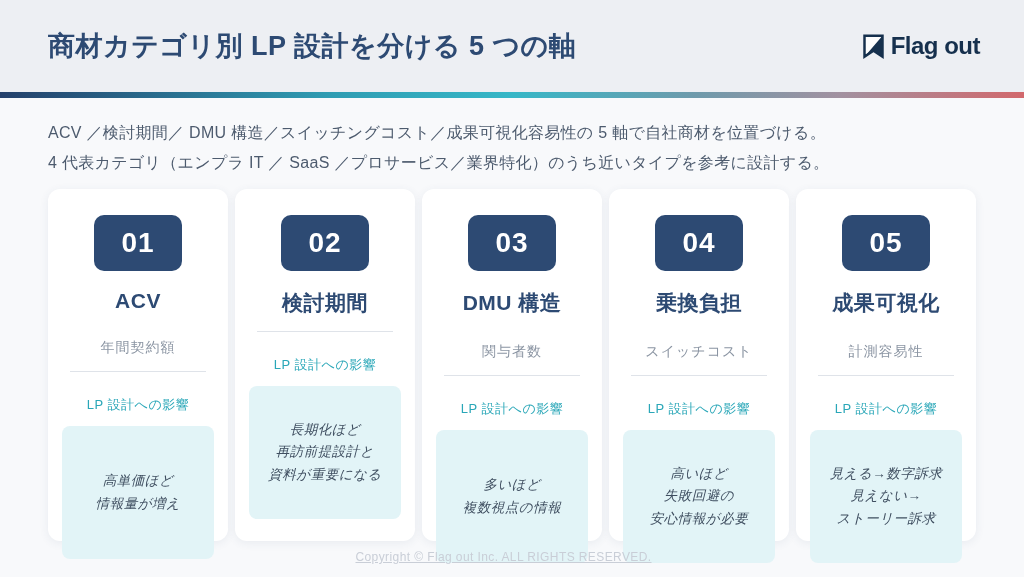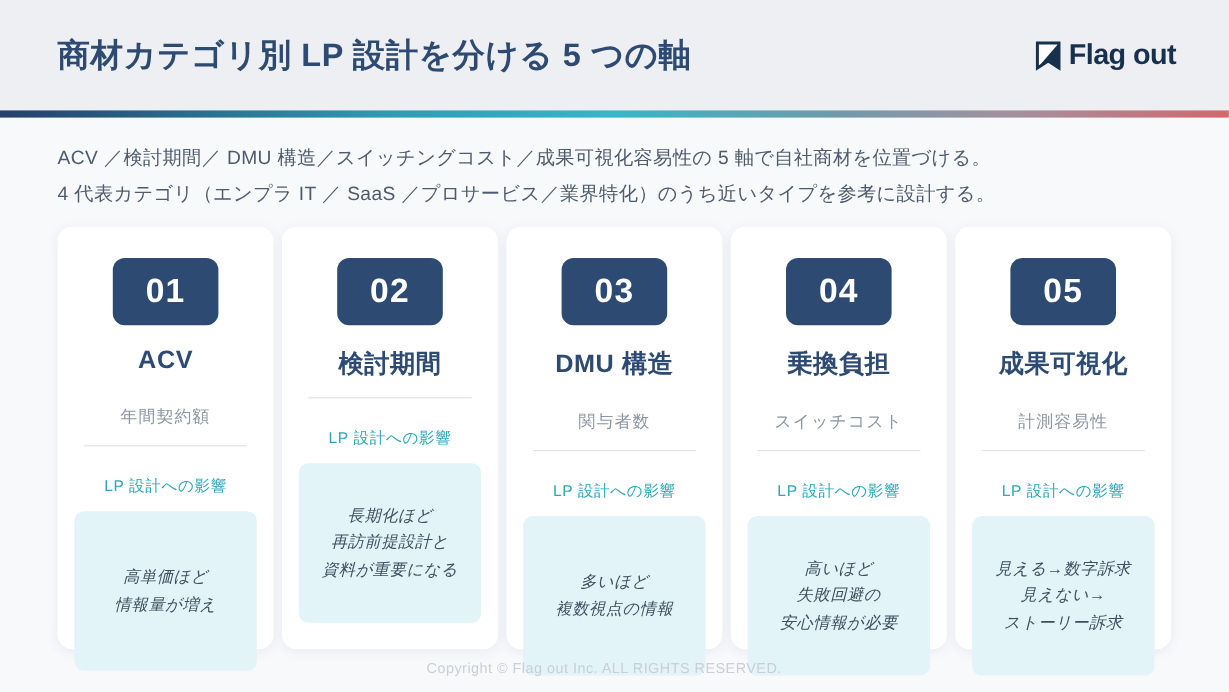--- a/index.html
+++ b/index.html
@@ -95,20 +95,21 @@
   .impact-box span{
     font-size:13.5px;color:var(--box-text);line-height:1.65;
     letter-spacing:0.5px;
   }
 
   
   .footer{
     position:absolute;left:0;right:17px;bottom:13px;
     text-align:center;font-size:12px;color:var(--footer-gray);
     letter-spacing:0.4px;
+    text-decoration:underline;
   }
 </style>
 </head>
 <body>
 
 <div class="slide">
 
   <div class="header">
     <h1 class="page-title">商材カテゴリ別 LP 設計を分ける 5 つの軸</h1>
     <div class="logo">

